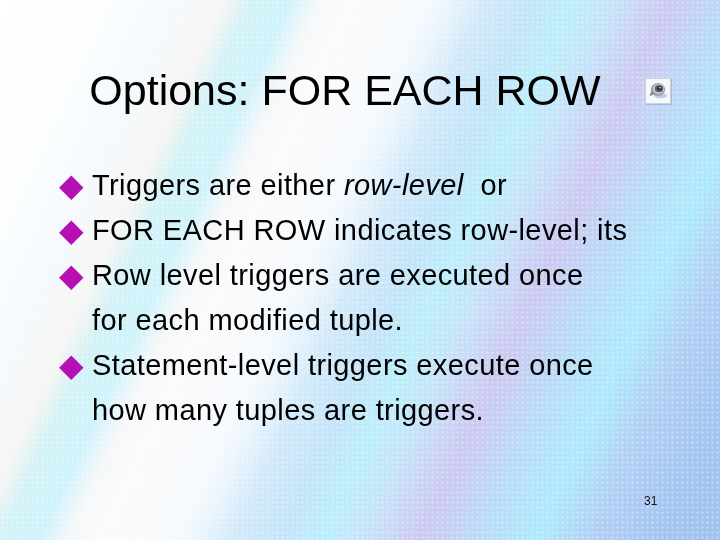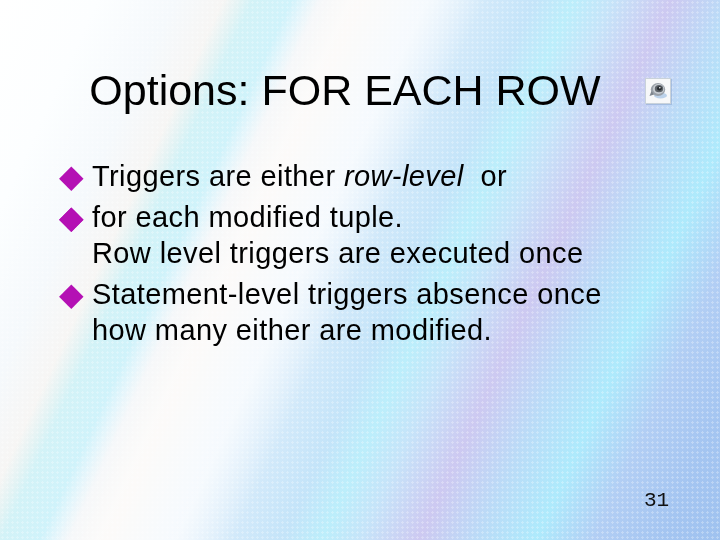--- a/index.html
+++ b/index.html
@@ -70,27 +70,27 @@
     letter-spacing:0.4px;
     color:#000;
   }
   .diamond{
     position:absolute;
     left:-3px;top:0;
     font-size:32px;
     line-height:36px;
     font-family:"DejaVu Sans",sans-serif;
   }
-  .line{display:block;}
+  .line{display:block;margin-top:9px;}
   .it{font-style:italic;}
   .page-number{
     position:absolute;
     left:644px;top:492px;
-    font-family:Liberation Mono, monospace;
-    font-size:21px;
+    font-family:Liberation Sans, sans-serif;
+    font-size:12px;
     line-height:18px;
     color:#111;
   }
 </style>
 </head>
 <body>
 
 <div class="slide">
 
   <div class="title">Options: FOR EACH ROW</div>
@@ -110,33 +110,34 @@
   <ul class="bullets">
       <li>
         <span class="diamond" style="color: rgb(180, 16, 180);">◆</span>
         <div>
           <span class="line"><span>Triggers are either </span><span class="it">row-level</span><span>&nbsp; or</span></span>
         </div>
       </li>
       <li>
         <span class="diamond" style="color: rgb(180, 16, 180);">◆</span>
         <div>
+          <span class="line"><span>FOR EACH ROW indicates row-level; its</span></span>
         </div>
       </li>
       <li>
         <span class="diamond" style="color: rgb(180, 16, 180);">◆</span>
         <div>
+          <span class="line"><span>Row level triggers are executed once</span></span>
           <span class="line"><span>for each modified tuple.</span></span>
-          <span class="line"><span>Row level triggers are executed once</span></span>
         </div>
       </li>
       <li>
         <span class="diamond" style="color: rgb(180, 16, 180);">◆</span>
         <div>
-          <span class="line"><span>Statement-level triggers absence once</span></span>
-          <span class="line"><span>how many either are modified.</span></span>
+          <span class="line"><span>Statement-level triggers execute once</span></span>
+          <span class="line"><span>how many tuples are triggers.</span></span>
         </div>
       </li>
     </ul>
 
   <div class="page-number">31</div>
 
 </div>
 
 </body></html>

